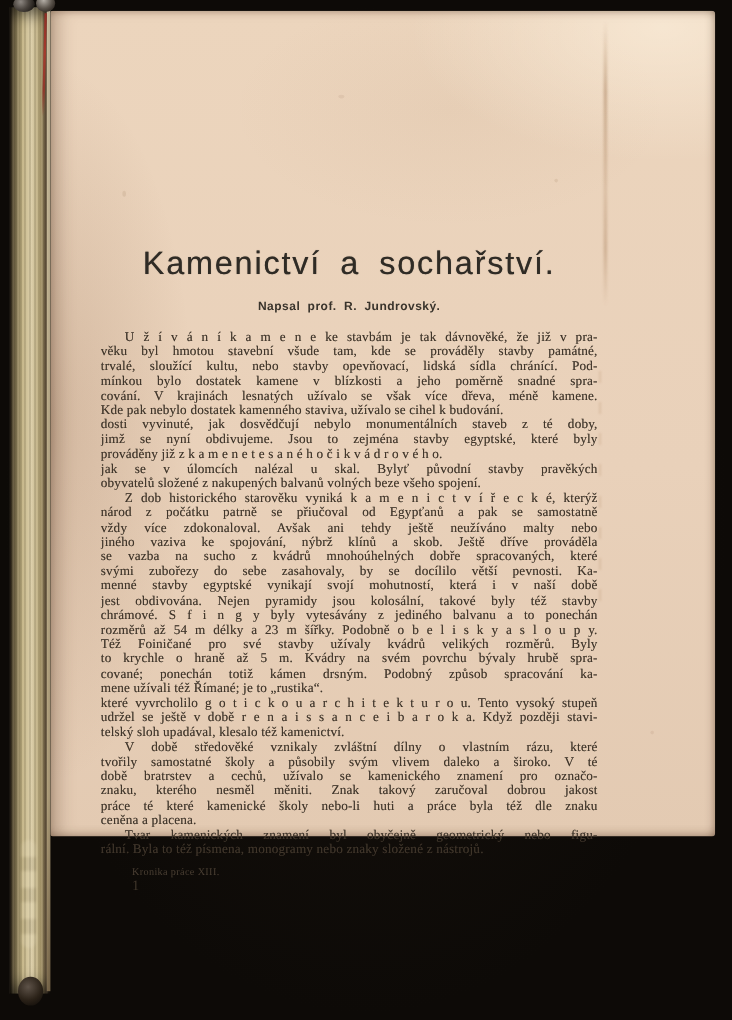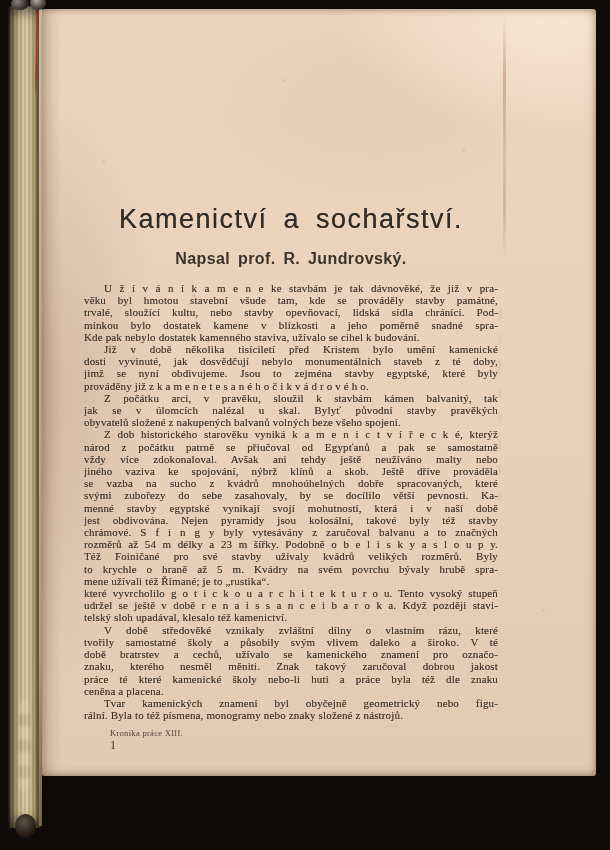--- a/index.html
+++ b/index.html
@@ -50,21 +50,21 @@
     background: linear-gradient(180deg, #8e2f26, #a53c2e 40%, #8e3a2c 75%, rgba(142,58,44,0));
     transform: rotate(1.5deg);
   }
   .spine-emboss {
     position: absolute; left: 18px; top: 700px; width: 12px; height: 90px;
     background: repeating-linear-gradient(180deg, rgba(240,230,200,0.35) 0 14px, rgba(0,0,0,0.08) 14px 26px);
     border-radius: 6px; filter: blur(1.5px); opacity: .6;
   }
   
   .page {
-    position: absolute; left: 42px; top: 9px; width: 554px; height: 767px;
+    position: absolute; left: 42px; top: 9px; width: 554px; height: 688px;
     background:
       radial-gradient(ellipse 300px 160px at 92% 2%, rgba(255,244,226,0.55), rgba(255,244,226,0) 70%),
       radial-gradient(ellipse 200px 500px at 0% 50%, rgba(120,80,50,0.20), rgba(120,80,50,0) 60%),
       radial-gradient(ellipse 260px 140px at 60% 12%, rgba(150,110,75,0.06), rgba(150,110,75,0) 70%),
       linear-gradient(180deg, #ecd5bd 0%, #e9d1ba 55%, #e3cab2 100%);
     border-radius: 2px 3px 3px 2px;
     box-shadow:
       inset 12px 0 16px -8px rgba(80,50,30,0.40),
       inset -5px 0 8px -4px rgba(70,45,25,0.35),
       inset 0 -5px 8px -4px rgba(70,45,25,0.30),
@@ -96,21 +96,21 @@
     font-family: "Liberation Sans", sans-serif;
     font-size: 27px; line-height: 32px;
     letter-spacing: 1.5px; word-spacing: 7px;
     text-align: center;
     color: #2f2b25;
     text-shadow: 0 0 0.6px rgba(47,43,37,0.7);
   }
   .byline {
     margin-top: 15px;
     font-family: "Liberation Sans", sans-serif;
-    font-size: 16px; font-weight: bold;
+    font-size: 10px; font-weight: bold;
     letter-spacing: 0.4px; word-spacing: 3px;
     text-align: center;
     color: #3a342c;
   }
   .body-text {
     margin-top: 14px;
     font-size: 11px; line-height: 12.2px;
     letter-spacing: 0.15px;
     overflow: hidden;
     text-shadow: 0 0 0.4px rgba(64,54,43,0.55);
@@ -149,40 +149,40 @@
     <div class="speck s5"></div>
 
     <div class="content">
       <div class="title">Kamenictví a sochařství.</div>
       <div class="byline">Napsal prof. R. Jundrovský.</div>
       <div class="body-text">
           <div class="ln ind">U ž í v á n í  k a m e n e  ke stavbám je tak dávnověké, že již v pra-</div>
           <div class="ln">věku byl hmotou stavební všude tam, kde se prováděly stavby památné,</div>
           <div class="ln">trvalé, sloužící kultu, nebo stavby opevňovací, lidská sídla chránící. Pod-</div>
           <div class="ln">mínkou bylo dostatek kamene v blízkosti a jeho poměrně snadné spra-</div>
+          <div class="ln">cování. V krajinách lesnatých užívalo se však více dřeva, méně kamene.</div>
           <div class="ln last">Kde pak nebylo dostatek kamenného staviva, užívalo se cihel k budování.</div>
-          <div class="ln ind">Již v době několika tisíciletí před Kristem bylo umění kamenické</div>
           <div class="ln">dosti vyvinuté, jak dosvědčují nebylo monumentálních staveb z té doby,</div>
           <div class="ln">jimž se nyní obdivujeme. Jsou to zejména stavby egyptské, které byly</div>
           <div class="ln last">prováděny již z k a m e n e  t e s a n é h o  č i  k v á d r o v é h o.</div>
-          <div class="ln ind">Z počátku arci, v pravěku, sloužil k stavbám kámen balvanitý, tak</div>
           <div class="ln">jak se v úlomcích nalézal u skal. Bylyť původní stavby pravěkých</div>
           <div class="ln last">obyvatelů složené z nakupených balvanů volných beze všeho spojení.</div>
           <div class="ln ind">Z dob historického starověku vyniká k a m e n i c t v í  ř e c k é, kterýž</div>
           <div class="ln">národ z počátku patrně se přiučoval od Egypťanů a pak se samostatně</div>
           <div class="ln">vždy více zdokonaloval. Avšak ani tehdy ještě neužíváno malty nebo</div>
           <div class="ln">jiného vaziva ke spojování, nýbrž klínů a skob. Ještě dříve prováděla</div>
           <div class="ln">se vazba na sucho z kvádrů mnohoúhelných dobře spracovaných, které</div>
           <div class="ln">svými zubořezy do sebe zasahovaly, by se docílilo větší pevnosti. Ka-</div>
           <div class="ln">menné stavby egyptské vynikají svojí mohutností, která i v naší době</div>
           <div class="ln">jest obdivována. Nejen pyramidy jsou kolosální, takové byly též stavby</div>
-          <div class="ln">chrámové. S f i n g y  byly vytesávány z zaručoval balvanu a to značných</div>
+          <div class="ln">chrámové. S f i n g y  byly vytesávány z jediného balvanu a to ponechán</div>
           <div class="ln">rozměrů až 54 m délky a 23 m šířky. Podobně o b e l i s k y  a  s l o u p y.</div>
           <div class="ln">Též Foiničané pro své stavby užívaly kvádrů velikých rozměrů. Byly</div>
           <div class="ln">to krychle o hraně až 5 m. Kvádry na svém povrchu bývaly hrubě spra-</div>
+          <div class="ln">cované; ponechán totiž kámen drsným. Podobný způsob spracování ka-</div>
           <div class="ln last">mene užívali též Římané; je to „rustika“.</div>
           <div class="ln">které vyvrcholilo g o t i c k o u  a r c h i t e k t u r o u. Tento vysoký stupeň</div>
           <div class="ln">udržel se ještě v době r e n a i s s a n c e  i  b a r o k a. Když později stavi-</div>
           <div class="ln last">telský sloh upadával, klesalo též kamenictví.</div>
           <div class="ln ind">V době středověké vznikaly zvláštní dílny o vlastním rázu, které</div>
           <div class="ln">tvořily samostatné školy a působily svým vlivem daleko a široko. V té</div>
           <div class="ln">době bratrstev a cechů, užívalo se kamenického znamení pro označo-</div>
           <div class="ln">znaku, kterého nesměl měniti. Znak takový zaručoval dobrou jakost</div>
           <div class="ln">práce té které kamenické školy nebo-li huti a práce byla též dle znaku</div>
           <div class="ln last">ceněna a placena.</div>

